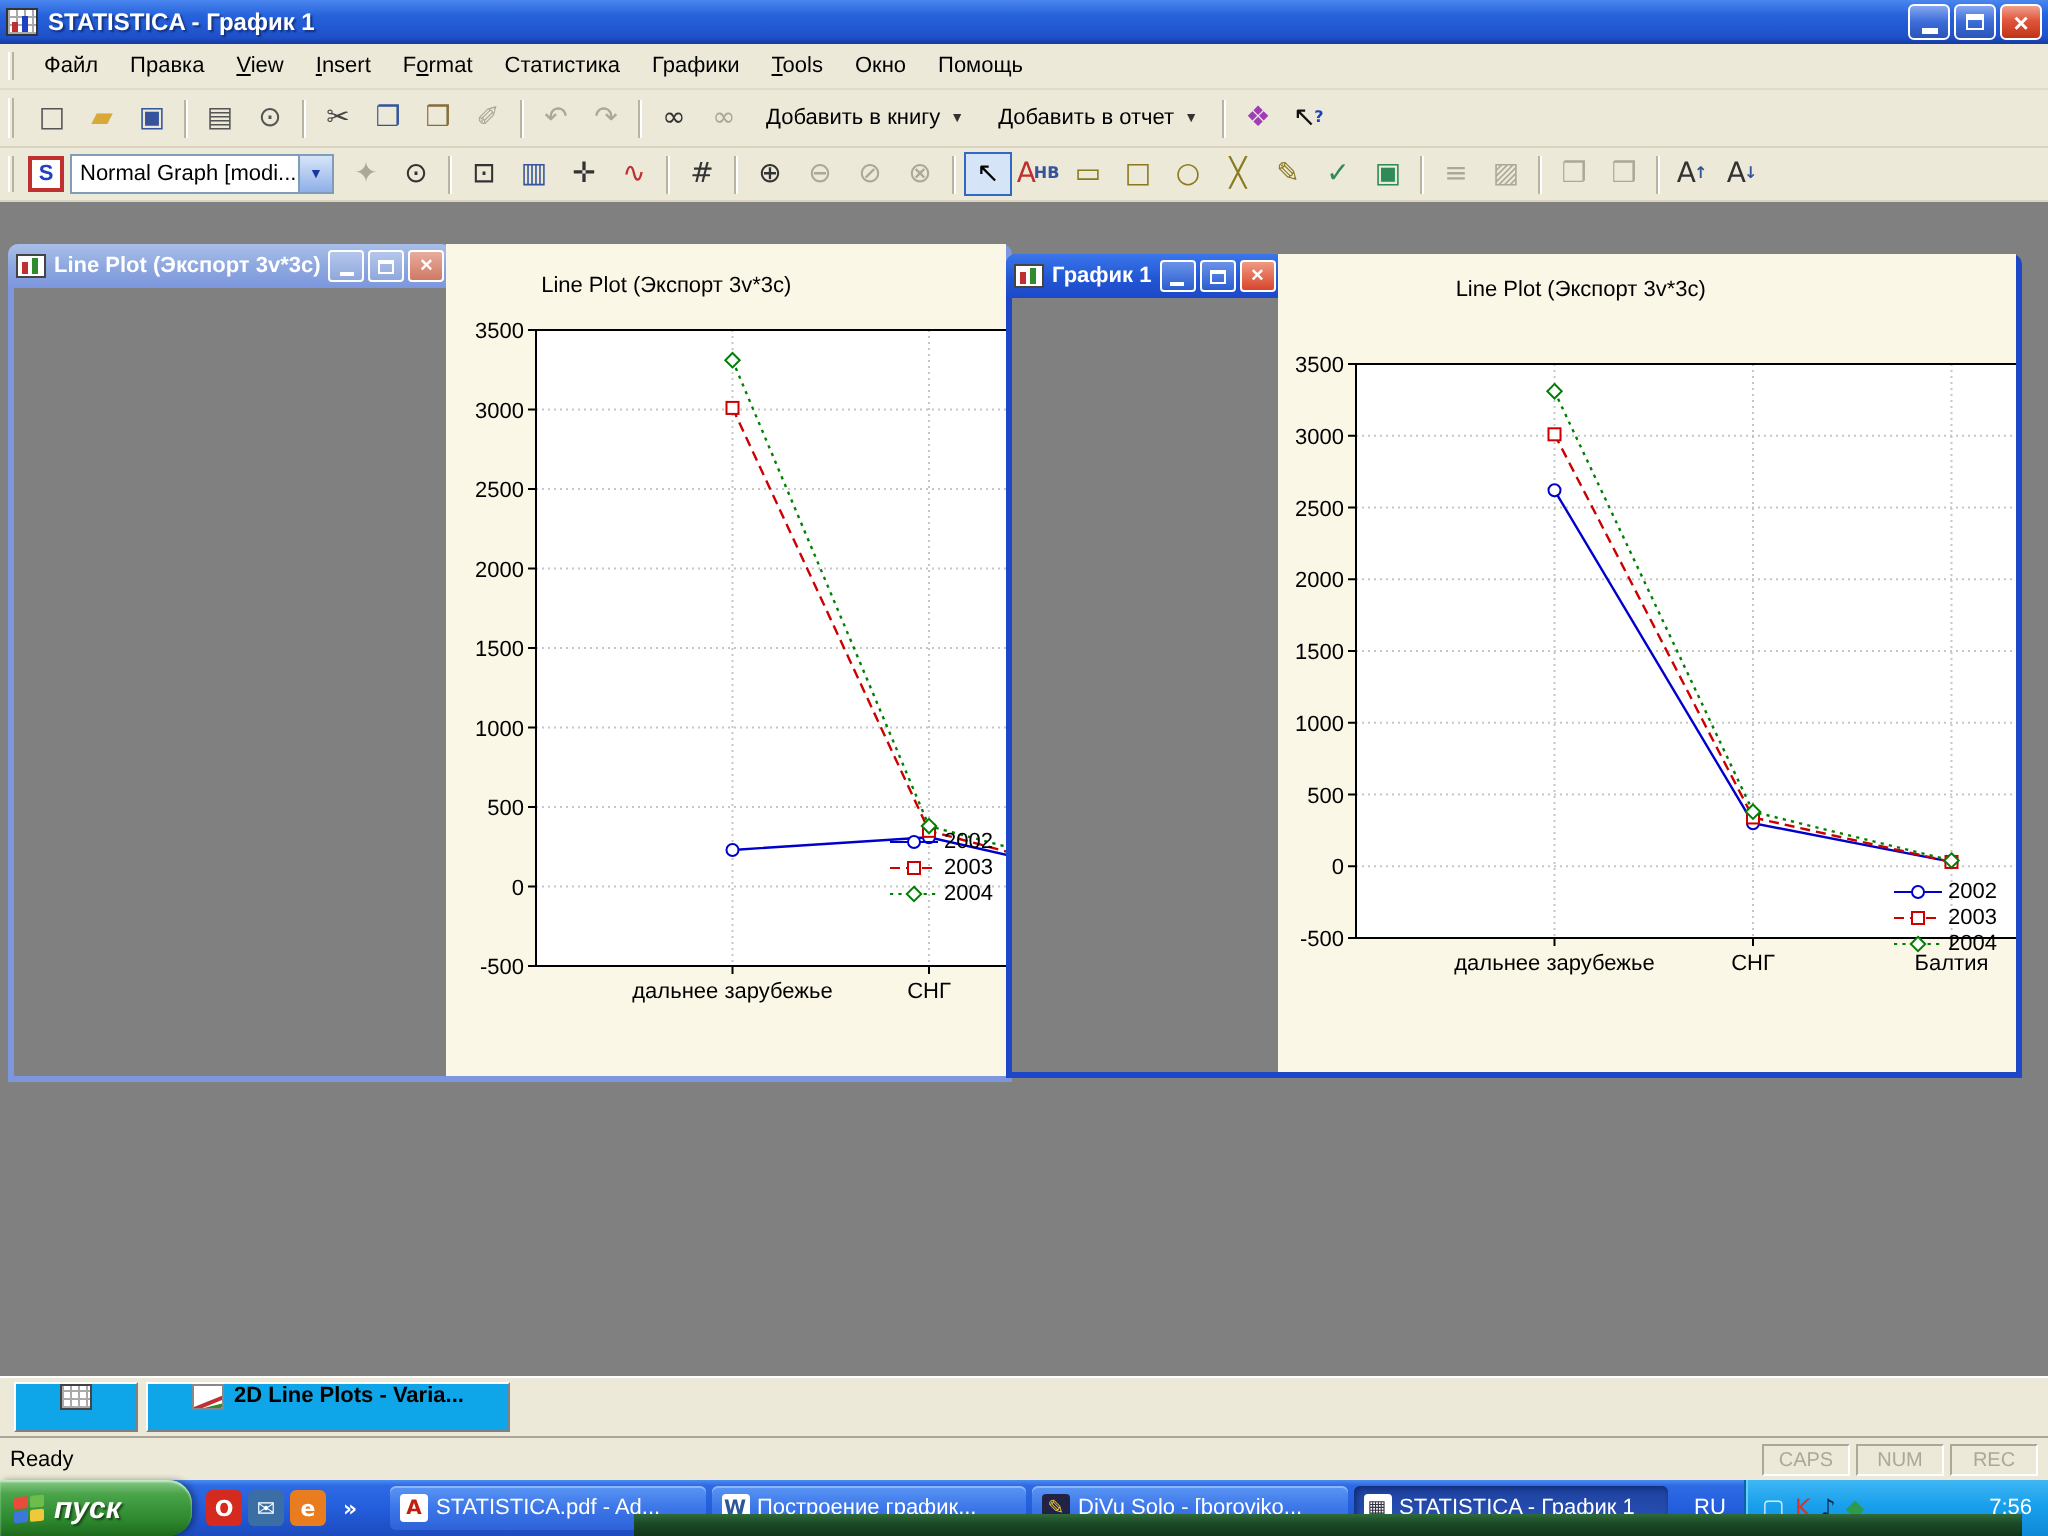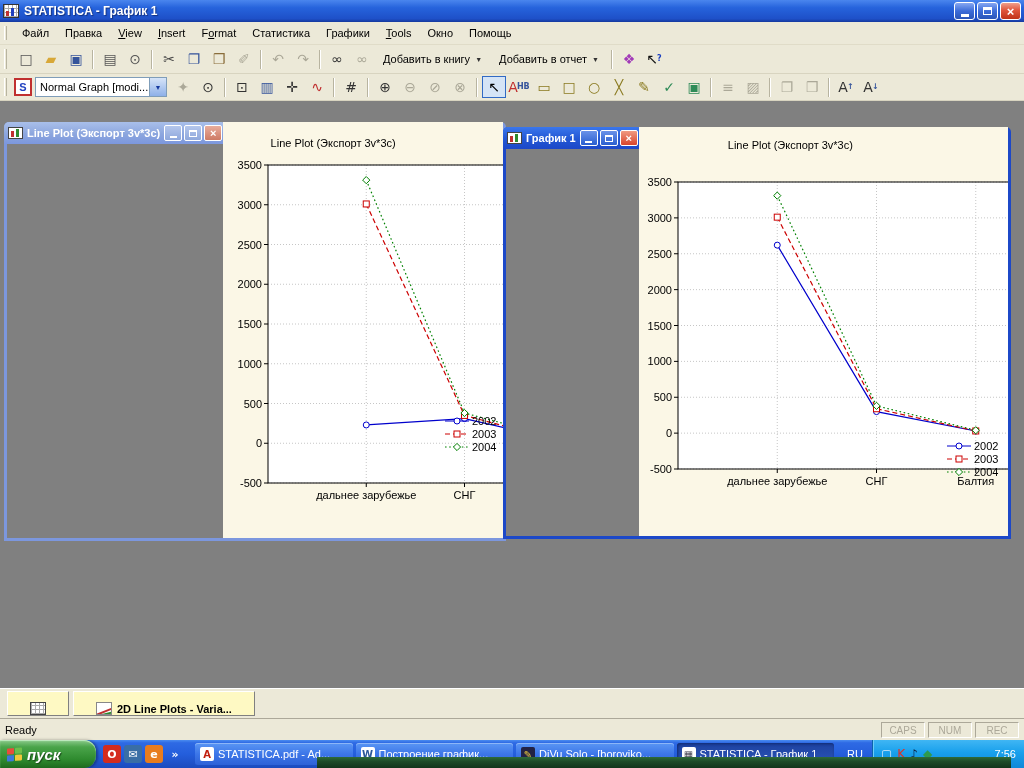--- a/index.html
+++ b/index.html
@@ -67,21 +67,21 @@
 svg.plot{position:absolute}
 .left-win svg.plot{left:2px;top:36px;width:438px;height:348px}
 .right-win svg.plot{left:2px;top:42px;width:444px;height:320px}
 .legend{position:absolute;font-size:11px}
 .left-win .legend{right:3px;top:292px;width:56px}
 .right-win .legend{right:2px;top:312px;width:60px}
 .litem{display:flex;align-items:center;gap:2px;height:13px;white-space:nowrap}
 
 
 .mdibar{height:30px;background:#ECE9D8;display:flex;align-items:center;gap:4px;padding:0 7px;border-top:1px solid #fff}
-.mdibtn{height:25px;border:1px solid;border-color:#fff #808080 #808080 #fff;background:#fef9c3;display:flex;align-items:flex-end;gap:5px;padding:0 22px;font:bold 11px "Liberation Sans",sans-serif;white-space:nowrap;cursor:default}
+.mdibtn{height:25px;border:1px solid;border-color:#fff #808080 #808080 #fff;background:#0ea5e9;display:flex;align-items:flex-start;gap:5px;padding:0 22px;font:bold 11px "Liberation Sans",sans-serif;white-space:nowrap;cursor:default}
 .i-statistica-mini{width:16px;height:13px;background:#fff;border:1px solid #444;flex:none;
  background-image:repeating-linear-gradient(90deg,#aaa 0 1px,transparent 1px 4px),repeating-linear-gradient(0deg,#aaa 0 1px,transparent 1px 4px)}
 .i-line-chart{width:16px;height:13px;background:#fff;border:1px solid #888;flex:none;position:relative;overflow:hidden}
 .i-line-chart::before{content:"";position:absolute;left:-2px;top:7px;width:22px;border-top:2px solid #C03030;transform:rotate(-22deg)}
 .i-line-chart::after{content:"";position:absolute;left:-2px;top:10px;width:22px;border-top:2px solid #2E8B2E;transform:rotate(-14deg)}
 .statusbar{height:22px;background:#ECE9D8;display:flex;align-items:center;gap:3px;padding:0 5px;border-top:1px solid #ACA899}
 .ready{flex:1;font-size:11px}
 .sind{width:44px;height:16px;text-align:center;line-height:15px;color:#ACA899;border:1px solid;border-color:#ACA899 #fff #fff #ACA899;font-size:10px}
 
 

